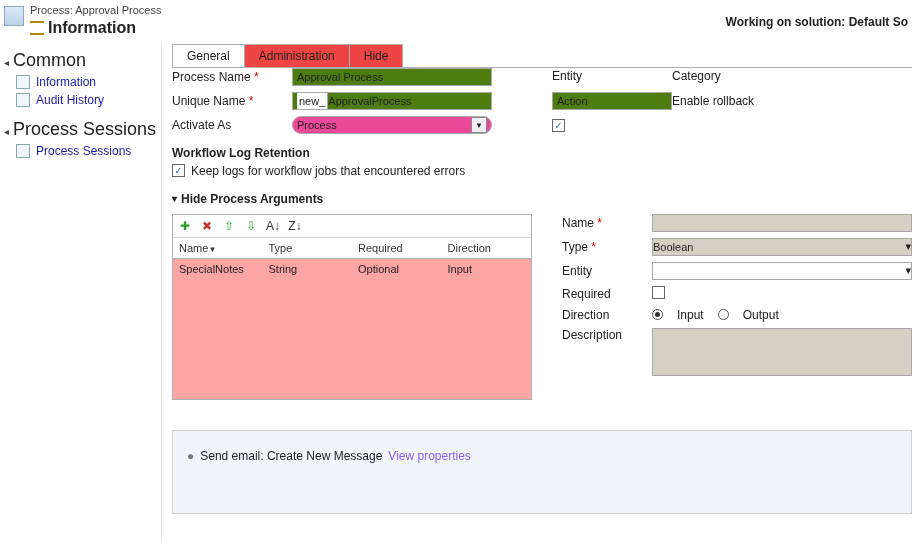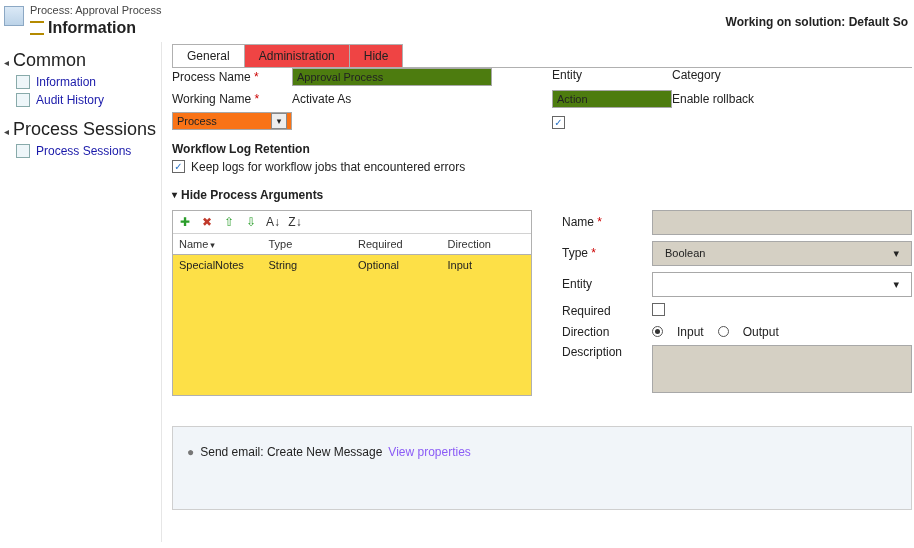--- a/index.html
+++ b/index.html
@@ -131,21 +131,21 @@
   .req::after { content: " *"; color: #c00; }
   .fld-input {
     height: 18px;
     border: 1px solid #a8a8a8;
     background: #4d7c0f;
     padding: 0 4px;
     font-size: 11px;
     display: flex;
     align-items: center;
   }
-  .fld-input.white { background: #f97316; }
+  .fld-input.white { background: #ec4899; border-radius: 9px; }
   .fld-input.prefix span.pref {
     background: #fff;
     padding: 0 2px;
     margin-right: 0;
     border-right: 1px solid #a8a8a8;
     height: 100%;
     display:inline-flex;align-items:center;
   }
   .dd {
     display: flex; align-items: center;
@@ -186,32 +186,32 @@
   }
   .grid-head, .grid-row {
     display:grid;
     grid-template-columns: 1fr 1fr 1fr 1fr;
     font-size:11px;
   }
   .grid-head { border-bottom:1px solid #b0b0b0; }
   .grid-head > div { padding:4px 6px; color:#333; }
   .grid-row > div { padding:4px 6px; }
   .grid-head .sortcol::after { content:"▾"; font-size:9px; margin-left:2px; }
-  .grid-body { height:140px; background:#fde047; }
+  .grid-body { height:140px; background:#fca5a5; }
 
   .arg-form {
     display:grid;
     grid-template-columns: 90px 260px;
     row-gap:6px;
     align-items:center;
     font-size:12px;
   }
   .arg-input {
-    height:25px;border:1px solid #a8a8a8;background:#d5d0c4;
-    padding:0 12px;font-size:11px;display:flex;align-items:center;
+    height:18px;border:1px solid #a8a8a8;background:#d5d0c4;
+    padding:0 0;font-size:11px;display:flex;align-items:center;
     justify-content:space-between;
   }
   .arg-input.white { background:#fff; }
   .radio-row { display:flex; gap:14px; align-items:center; }
   .radio {
     width:11px;height:11px;border:1px solid #555;border-radius:50%;
     display:inline-flex;align-items:center;justify-content:center;background:#fff;
   }
   .radio.sel::after { content:"";width:5px;height:5px;border-radius:50%;background:#333; }
   .desc-box {
@@ -271,21 +271,25 @@
     </div>
 
 
     <div class="props-row">
       <div class="props-col">
         <div class="fld-label req">Process Name</div>
         <div class="fld-input">
             <span>Approval Process</span>
           </div>
 
-        <div class="fld-label req">Working Name</div>
+        <div class="fld-label req">Unique Name</div>
+        <div class="fld-input prefix">
+          <span class="pref">new_</span>
+            <span>ApprovalProcess</span>
+        </div>
 
         <div class="fld-label">Activate As</div>
         <div class="fld-input white dd">
           <span>Process</span>
           <span class="arrow">▾</span>
         </div>
       </div>
 
       <div class="props-col">
         <div class="fld-label">Entity</div>

